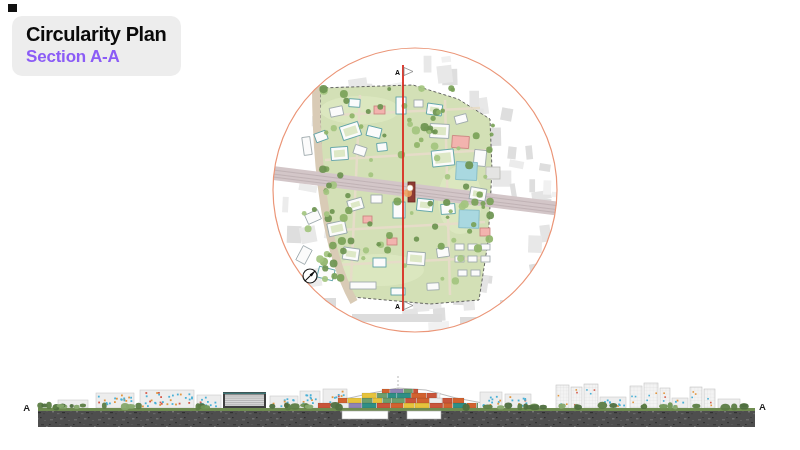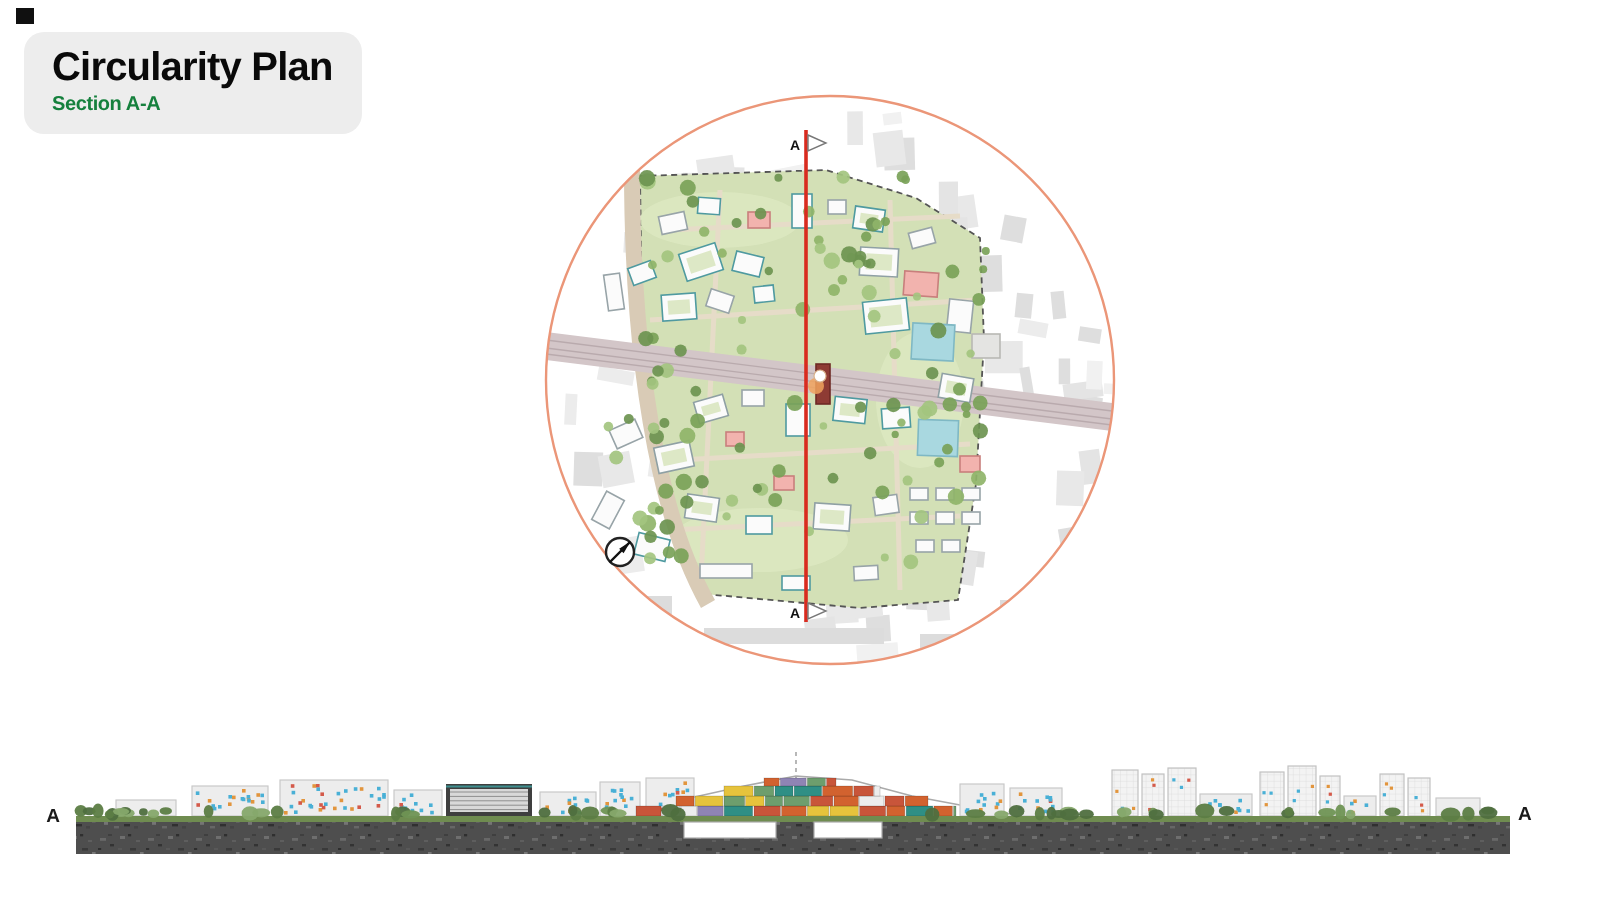--- a/index.html
+++ b/index.html
@@ -2,21 +2,21 @@
 <html><head>
 <meta charset="utf-8">
 <style>
   html,body{margin:0;padding:0;background:#fff;}
   .stage{position:relative;width:800px;height:450px;background:#ffffff;overflow:hidden;
          font-family:"Liberation Sans",sans-serif;}
   .corner-mark{position:absolute;left:8px;top:4px;width:9px;height:8px;background:#101010;}
   .title-block{position:absolute;left:12px;top:16px;background:#ededed;border-radius:10px;
                padding:8px 15px 9px 14px;}
   .title-block .title{font-size:20px;font-weight:bold;letter-spacing:-0.4px;color:#0a0a0a;line-height:1.05;}
-  .title-block .subtitle{font-size:10px;font-weight:600;color:#15803d;margin-top:2px;letter-spacing:-0.2px;}
+  .title-block .subtitle{font-size:17px;font-weight:600;color:#8b5cf6;margin-top:2px;letter-spacing:-0.2px;}
   svg#art{position:absolute;left:0;top:0;}
   text{font-family:"Liberation Sans",sans-serif;}
 </style>
 </head>
 <body>
 
 <div class="stage">
 
   <div class="corner-mark"></div>
 

